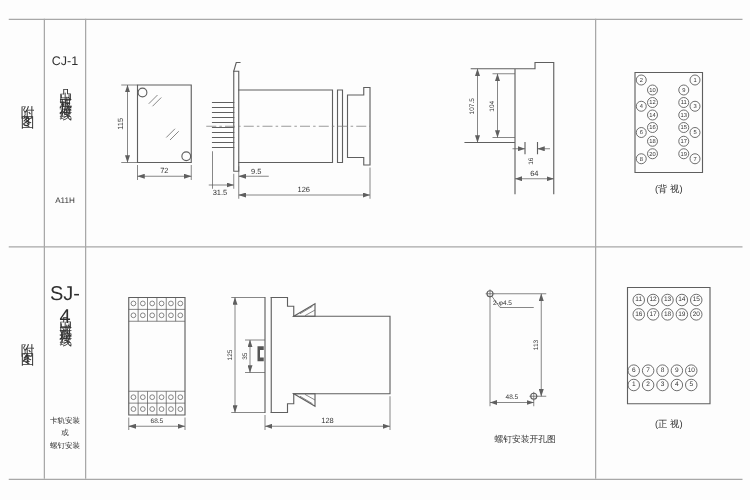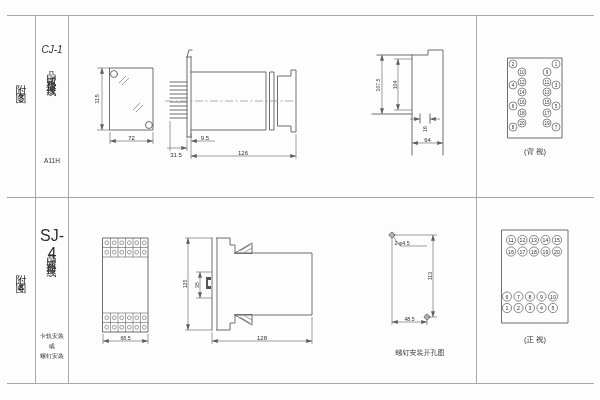--- a/index.html
+++ b/index.html
@@ -36,21 +36,21 @@
 <div class="page">
 
   <div class="hline" style="left:7px;top:15px;width:587px;"></div>
   <div class="hline" style="left:7px;top:197px;width:587px;"></div>
   <div class="hline" style="left:7px;top:383px;width:587px;"></div>
   <div class="vline" style="left:35px;top:15px;height:368px;"></div>
   <div class="vline" style="left:68px;top:15px;height:368px;"></div>
   <div class="vline" style="left:476px;top:15px;height:368px;"></div>
 
   <div class="abs vtext" style="left:10px;top:76px;width:22px;line-height:22px;font-size:11px;letter-spacing:8px;">附图3</div>
-  <div class="abs ctr" style="left:36px;top:44px;width:32px;font-size:10px;font-style:italic;">CJ-1</div>
+  <div class="abs ctr" style="left:36px;top:44px;width:32px;font-size:10px;">CJ-1</div>
   <div class="abs vtext" style="left:40px;top:63px;width:22px;line-height:22px;font-size:10px;letter-spacing:2.5px;">凸出式板后接线</div>
   <div class="abs ctr" style="left:36px;top:157px;width:32px;font-size:6.5px;">A11H</div>
 
   <div class="abs vtext" style="left:10px;top:266px;width:22px;line-height:22px;font-size:11px;letter-spacing:8px;">附图4</div>
   <div class="abs ctr" style="left:36px;top:227px;width:32px;font-size:16px;">SJ-4</div>
   <div class="abs vtext" style="left:40px;top:246px;width:22px;line-height:22px;font-size:10px;letter-spacing:2.5px;">凸出式前接线</div>
   <div class="abs ctr" style="left:36px;top:332px;width:32px;font-size:6px;">卡轨安装</div>
   <div class="abs ctr" style="left:36px;top:342px;width:32px;font-size:6px;">或</div>
   <div class="abs ctr" style="left:36px;top:352px;width:32px;font-size:6px;">螺钉安装</div>
 

